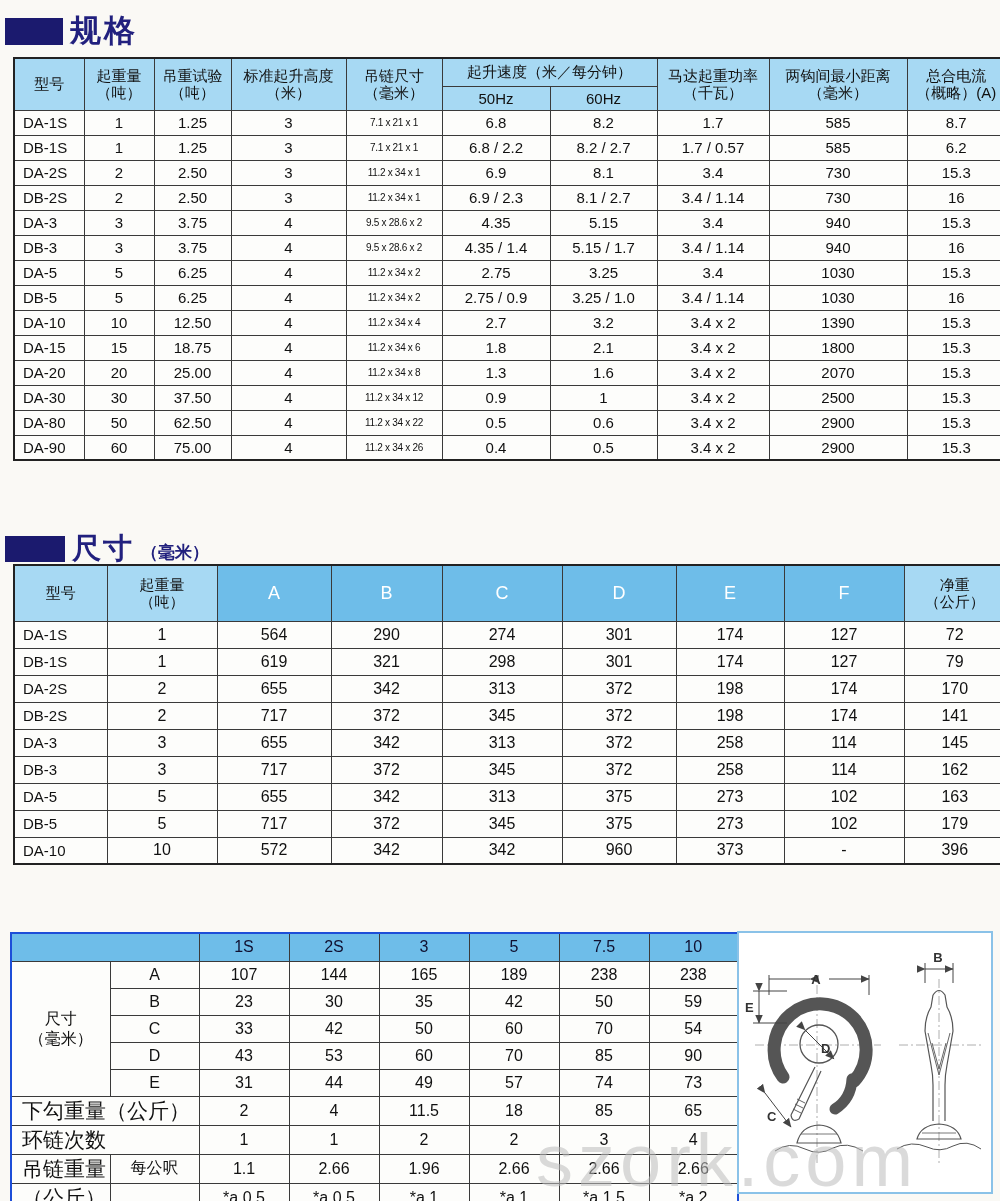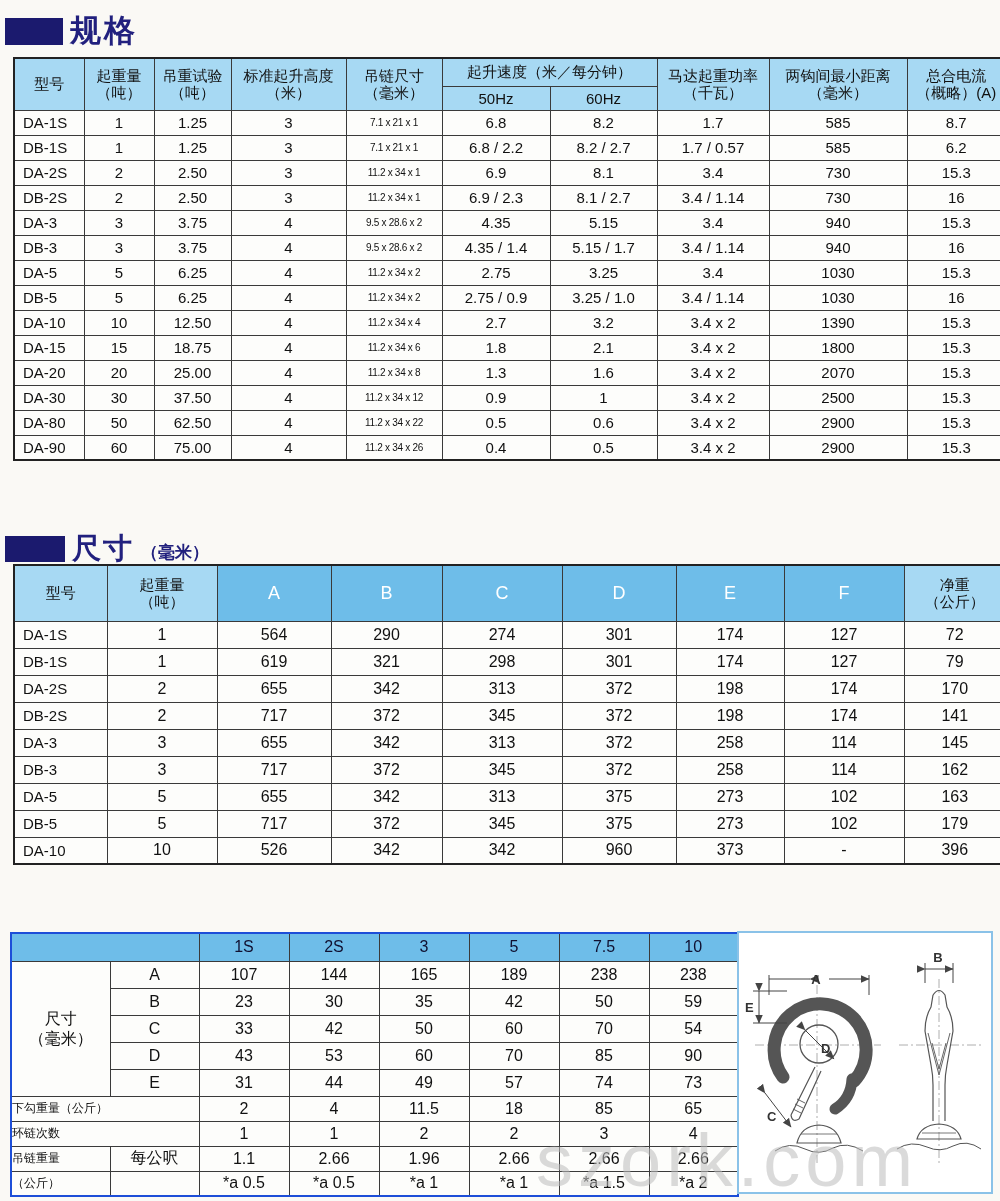--- a/index.html
+++ b/index.html
@@ -50,21 +50,21 @@
   .footnote{position:absolute;top:872px;left:8px;font-size:15px;color:#1a1a1a;letter-spacing:1px;}
 
   
   #hook-table{position:absolute;top:932px;left:2px;width:727px;border:2px solid #1d4ed8;}
   #hook-table thead tr{height:28px;}
   #hook-table thead th{background:#6ebde9;font-size:16px;color:#101030;}
   #hook-table tbody tr.size-row{height:27px;}
   #hook-table tbody tr.small-row{height:25px;}
   #hook-table td, #hook-table tbody th{font-size:16px;background:#fdfdfb;}
   #hook-table .t3-sizehead{font-size:16px;line-height:1.25;}
-  #hook-table .t3-left{text-align:left;font-size:12px;}
+  #hook-table .t3-left{text-align:left;padding-left:10px;font-size:21px;}
   #hook-table .t3-sub{font-size:16px;}
 
   
   .wm{position:absolute;z-index:6;pointer-events:none;white-space:nowrap;}
   #wm-company{top:464px;left:76px;font-size:57px;letter-spacing:2px;color:#cfccc6;font-weight:500;}
   #wm-site{top:1118px;left:536px;font-size:74px;letter-spacing:5px;color:#bdbdbd;opacity:.55;}
 
   
   #diagram-box{position:absolute;top:931px;left:737px;width:256px;height:263px;
     background:#ffffff;border:2px solid #8ac2e8;box-sizing:border-box;}
@@ -427,21 +427,21 @@
           <td>372</td>
           <td>345</td>
           <td>375</td>
           <td>273</td>
           <td>102</td>
           <td>179</td>
         </tr>
         <tr>
           <td>DA-10</td>
           <td>10</td>
-          <td>526</td>
+          <td>572</td>
           <td>342</td>
           <td>342</td>
           <td>960</td>
           <td>373</td>
           <td>-</td>
           <td>396</td>
         </tr>
       </tbody>
   </table>
 

